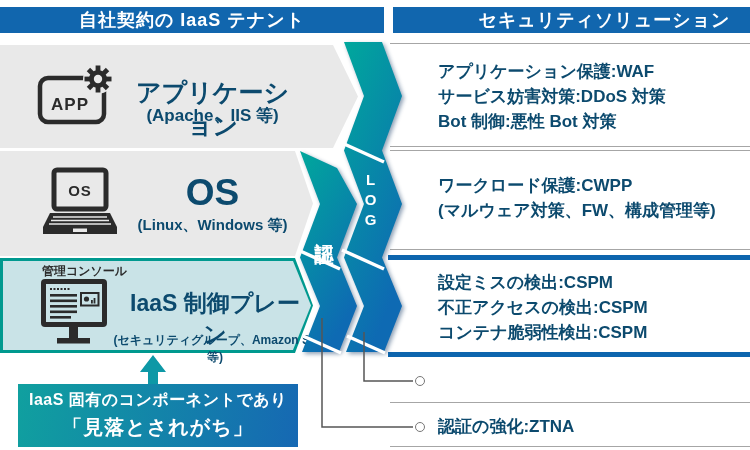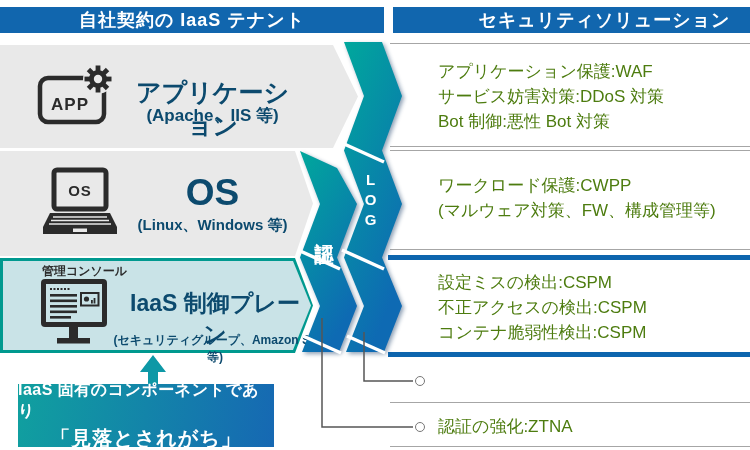--- a/index.html
+++ b/index.html
@@ -23,33 +23,33 @@
   .row2{left:0;top:151px;width:316px;height:105px;
     clip-path:polygon(0 0,295px 0,313px 50%,295px 100%,0 100%);}
   .row3-outer{left:0;top:258px;width:316px;height:95px;background:#00998f;
     clip-path:polygon(0 0,295px 0,313px 50%,295px 100%,0 100%);}
   .row3-inner{position:absolute;left:3px;top:3px;width:310px;height:89px;background:#c9e3e7;
     clip-path:polygon(0 0,290px 0,308px 50%,290px 100%,0 100%);}
   .row-text{color:#0c4a6e;text-align:center;}
   .rt-title{font-weight:700;}
   .rt-sub{font-weight:700;}
   
-  .sol-line{left:438px;color:#4d7c0f;font-weight:400;font-size:17px;height:22px;line-height:22px;white-space:nowrap;}
+  .sol-line{left:438px;color:#0c4a6e;font-weight:700;font-size:17px;height:22px;line-height:22px;white-space:nowrap;}
   .sep{background:#a6a6a6;height:1px;left:390px;width:360px;}
   .sep-blue{background:#0d65ae;height:5px;left:388px;width:362px;}
   
   .bullet{width:8px;height:8px;border:1.5px solid #777;border-radius:50%;background:#fff;}
   
   .v-label{
     writing-mode:vertical-rl;text-orientation:upright;color:#fff;font-weight:700;
     white-space:nowrap;letter-spacing:2px;
   }
   
   .callout{
-    left:18px;top:384px;width:256px;height:63px;
+    left:18px;top:384px;width:280px;height:63px;
     background:linear-gradient(100deg,#10a09f 0%,#1668b3 100%);
     color:#fff;display:flex;flex-direction:column;align-items:center;justify-content:center;gap:3px;
   }
   .callout .l1{font-weight:700;font-size:16px;letter-spacing:.5px;}
   .callout .l2{font-weight:700;font-size:20px;letter-spacing:1px;}
   .console-label{color:#2b2b2b;font-weight:700;font-size:12px;}
 </style>
 </head>
 <body>
 

